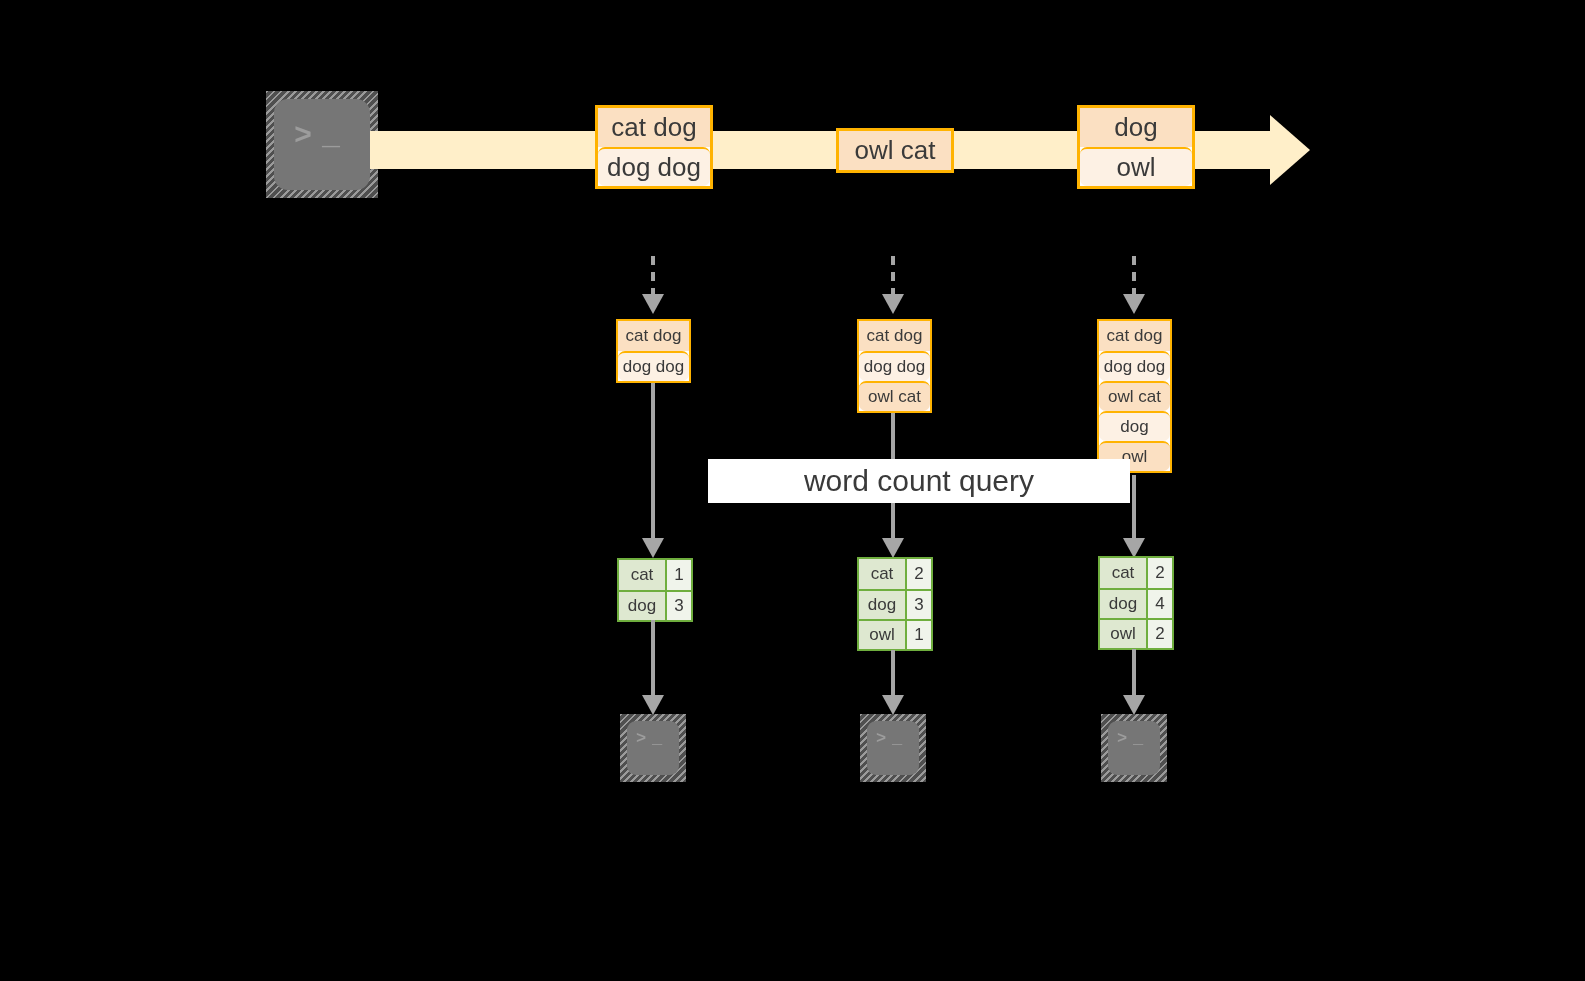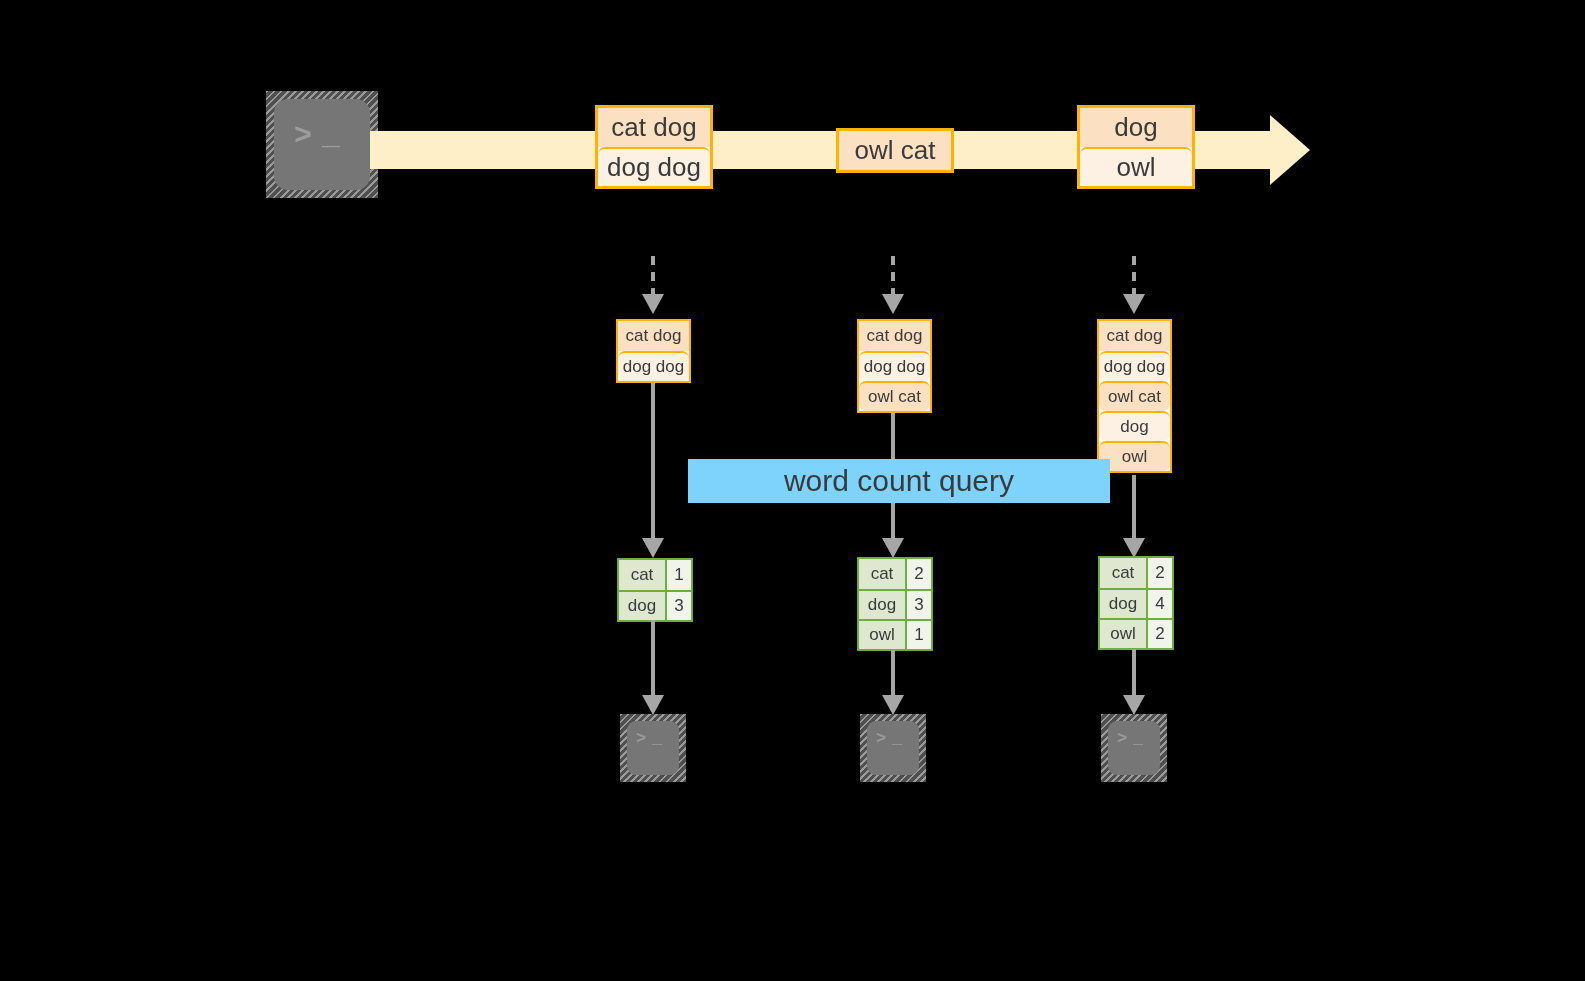--- a/index.html
+++ b/index.html
@@ -135,27 +135,28 @@
     position: absolute;
     width: 0; height: 0;
     border-left: 11px solid transparent;
     border-right: 11px solid transparent;
     border-top: 20px solid #A6A6A6;
   }
 
   
   .querylabel {
     position: absolute;
-    background: #7dd3fc;
+    background: #ffffff;
     display: flex;
     align-items: center;
     justify-content: center;
     color: #3a3a3a;
     font-size: 30px;
     white-space: nowrap;
+    margin-left: 20px;
   }
 </style>
 </head>
 <body>
 
 <div id="stage">
 
   <div class="term" style="left:266px; top:91px; width:112px; height:107px;">
     <div class="term-inner">
       <span class="term-glyph chev" style="left:20px; top:22px; font-size:30px;">&gt;</span>

